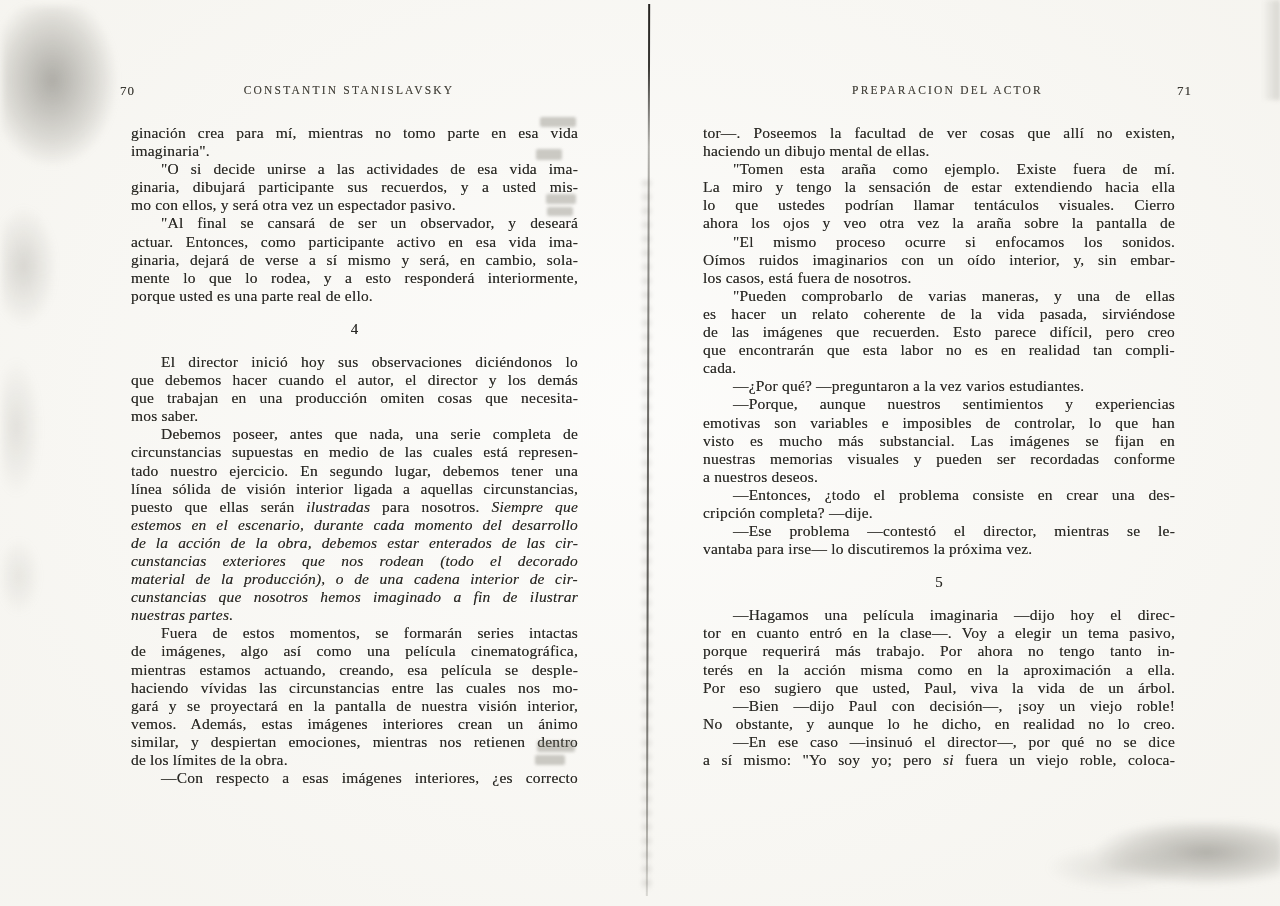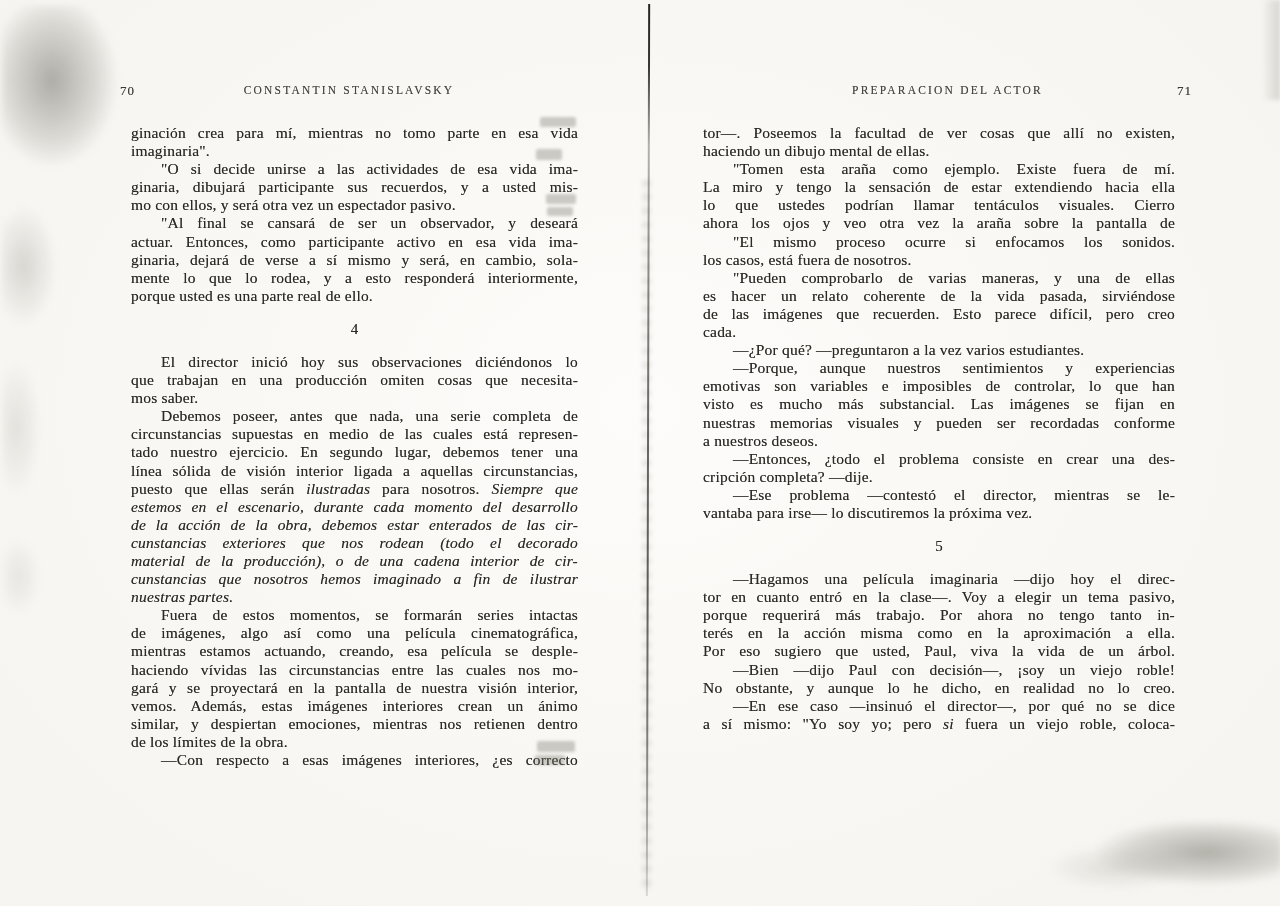--- a/index.html
+++ b/index.html
@@ -128,20 +128,21 @@
       <div class="line ind">"O si decide unirse a las actividades de esa vida ima-</div>
       <div class="line">ginaria, dibujará participante sus recuerdos, y a usted mis-</div>
       <div class="line last">mo con ellos, y será otra vez un espectador pasivo.</div>
       <div class="line ind">"Al final se cansará de ser un observador, y deseará</div>
       <div class="line">actuar. Entonces, como participante activo en esa vida ima-</div>
       <div class="line">ginaria, dejará de verse a sí mismo y será, en cambio, sola-</div>
       <div class="line">mente lo que lo rodea, y a esto responderá interiormente,</div>
       <div class="line last">porque usted es una parte real de ello.</div>
       <div class="secnum">4</div>
       <div class="line ind">El director inició hoy sus observaciones diciéndonos lo</div>
+      <div class="line">que debemos hacer cuando el autor, el director y los demás</div>
       <div class="line">que trabajan en una producción omiten cosas que necesita-</div>
       <div class="line last">mos saber.</div>
       <div class="line ind">Debemos poseer, antes que nada, una serie completa de</div>
       <div class="line">circunstancias supuestas en medio de las cuales está represen-</div>
       <div class="line">tado nuestro ejercicio. En segundo lugar, debemos tener una</div>
       <div class="line">línea sólida de visión interior ligada a aquellas circunstancias,</div>
       <div class="line">puesto que ellas serán <i>ilustradas</i> para nosotros. <i>Siempre que</i></div>
       <div class="line it">estemos en el escenario, durante cada momento del desarrollo</div>
       <div class="line it">de la acción de la obra, debemos estar enterados de las cir-</div>
       <div class="line it">cunstancias exteriores que nos rodean (todo el decorado</div>
@@ -166,24 +167,26 @@
     <span class="pagenum pn-right">71</span>
   </div>
   <div class="textcol" id="right-body">
       <div class="line">tor—. Poseemos la facultad de ver cosas que allí no existen,</div>
       <div class="line last">haciendo un dibujo mental de ellas.</div>
       <div class="line ind">"Tomen esta araña como ejemplo. Existe fuera de mí.</div>
       <div class="line">La miro y tengo la sensación de estar extendiendo hacia ella</div>
       <div class="line">lo que ustedes podrían llamar tentáculos visuales. Cierro</div>
       <div class="line">ahora los ojos y veo otra vez la araña sobre la pantalla de</div>
       <div class="line ind">"El mismo proceso ocurre si enfocamos los sonidos.</div>
+      <div class="line">Oímos ruidos imaginarios con un oído interior, y, sin embar-</div>
       <div class="line last">los casos, está fuera de nosotros.</div>
       <div class="line ind">"Pueden comprobarlo de varias maneras, y una de ellas</div>
       <div class="line">es hacer un relato coherente de la vida pasada, sirviéndose</div>
       <div class="line">de las imágenes que recuerden. Esto parece difícil, pero creo</div>
+      <div class="line">que encontrarán que esta labor no es en realidad tan compli-</div>
       <div class="line last">cada.</div>
       <div class="line ind last">—¿Por qué? —preguntaron a la vez varios estudiantes.</div>
       <div class="line ind">—Porque, aunque nuestros sentimientos y experiencias</div>
       <div class="line">emotivas son variables e imposibles de controlar, lo que han</div>
       <div class="line">visto es mucho más substancial. Las imágenes se fijan en</div>
       <div class="line">nuestras memorias visuales y pueden ser recordadas conforme</div>
       <div class="line last">a nuestros deseos.</div>
       <div class="line ind">—Entonces, ¿todo el problema consiste en crear una des-</div>
       <div class="line last">cripción completa? —dije.</div>
       <div class="line ind">—Ese problema —contestó el director, mientras se le-</div>

